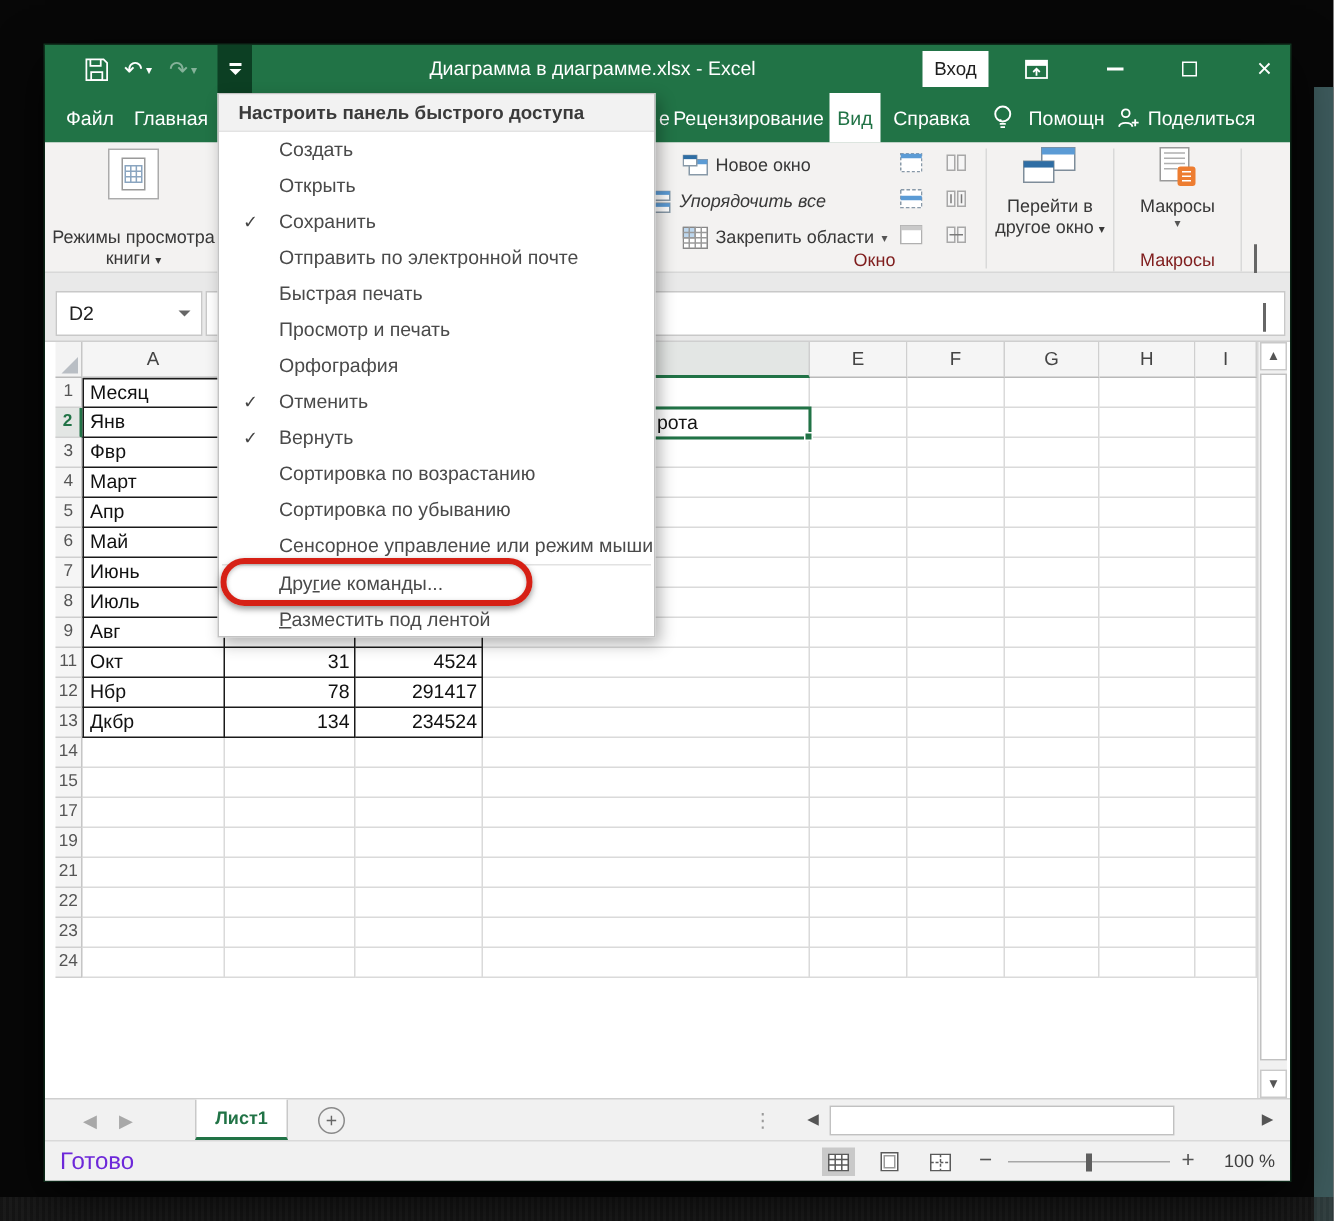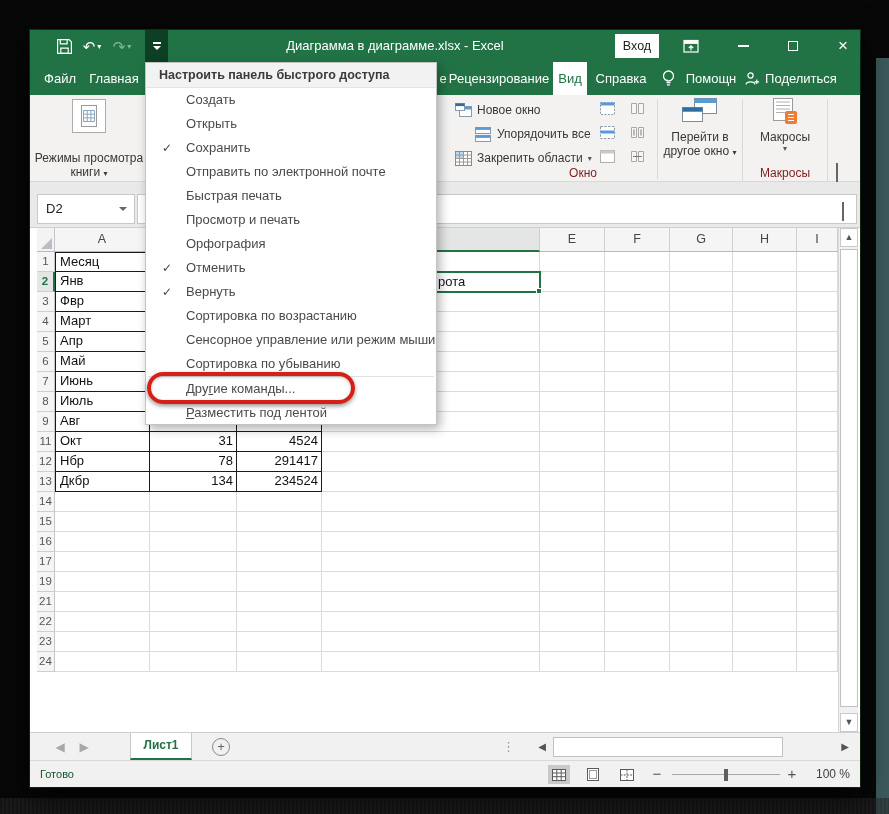--- a/index.html
+++ b/index.html
@@ -65,21 +65,21 @@
   
   .tabbar { position:absolute; left:0; top:702px; width:830px; height:28px; background:#f1f1f1; border-top:1px solid #cfcfcf; }
   .navarr { position:absolute; top:0; width:20px; height:28px; text-align:center; line-height:28px; color:#a8a8a8; font-size:12px; }
   .sheettab { position:absolute; left:100px; top:0; width:62px; height:27px; background:#fff; border-left:1px solid #c9c9c9; border-right:1px solid #c9c9c9; border-bottom:2px solid #217346; color:#217346; font-weight:bold; font-size:12px; text-align:center; line-height:25px; }
   .addsheet { position:absolute; left:182px; top:5px; width:18px; height:18px; border:1px solid #8a8a8a; border-radius:50%; color:#666; font-size:13px; text-align:center; line-height:16px; }
   .dots { position:absolute; left:472px; top:1px; color:#9a9a9a; font-size:13px; line-height:26px; }
   .hthumb { position:absolute; left:523px; top:4px; width:230px; height:20px; background:#fff; border:1px solid #c1c1c1; }
   .harr { position:absolute; top:4px; width:18px; height:20px; color:#555; font-size:10px; text-align:center; line-height:20px; }
   
   .statusbar { position:absolute; left:0; top:730px; width:830px; height:27px; background:#f1f1f1; border-top:1px solid #d9d9d9; }
-  .stattext { position:absolute; left:10px; top:0; height:27px; line-height:27px; font-size:11px; color:#14532d; }
+  .stattext { position:absolute; left:10px; top:0; height:27px; line-height:27px; font-size:16px; color:#6d28d9; }
   .viewbtn { position:absolute; top:4px; width:22px; height:19px; display:flex; align-items:center; justify-content:center; }
   .viewbtn.active { background:#c9c9c9; }
   .zbtn { position:absolute; top:0; height:27px; line-height:26px; color:#555; font-size:15px; text-align:center; width:18px; }
   .ztrack { position:absolute; left:642px; top:13px; width:108px; height:1px; background:#a8a8a8; }
   .ztick { position:absolute; left:695px; top:9px; width:1px; height:9px; background:#a8a8a8; }
   .zthumb { position:absolute; left:694px; top:8px; width:4px; height:12px; background:#5f5f5f; }
   .zoomlabel { position:absolute; left:770px; top:0; width:50px; height:27px; line-height:27px; font-size:12px; color:#404040; text-align:right; }
   
   .qmenu { position:absolute; left:115px; top:32px; width:292px; height:363px; background:#fff; border:1px solid #c3c3c3; box-shadow:3px 4px 10px rgba(0,0,0,.3); z-index:40; }
   .qhead { height:25px; background:#f2f2f2; border-bottom:1px solid #e3e3e3; font-size:12.5px; font-weight:600; color:#3b3b3b; line-height:25px; padding-left:13px; white-space:nowrap; }
@@ -185,21 +185,21 @@
       <span>
         <svg width="17" height="15" viewBox="0 0 17 15">
             <rect x="4.5" y="3.5" width="12" height="10" fill="#fff" stroke="#8899a8"></rect>
             <rect x="4.5" y="3.5" width="12" height="3" fill="#5b9bd5"></rect>
             <rect x="0.5" y="0.5" width="9" height="7" fill="#fff" stroke="#8899a8"></rect>
             <rect x="0.5" y="0.5" width="9" height="2.6" fill="#2e6da4"></rect>
           </svg>
       </span>
       <span class="rlabel">Новое окно</span>
     </div>
-    <div class="rrow" style="left:445px;top:31px;">
+    <div class="rrow" style="left:401px;top:31px;font-style:italic;">
       <span>
         <svg width="17" height="15" viewBox="0 0 17 15">
             <rect x="0.5" y="0.5" width="15" height="6" fill="#fff" stroke="#8899a8"></rect>
             <rect x="0.5" y="0.5" width="15" height="2.4" fill="#5b9bd5"></rect>
             <rect x="0.5" y="8.5" width="15" height="6" fill="#fff" stroke="#8899a8"></rect>
             <rect x="0.5" y="8.5" width="15" height="2.4" fill="#5b9bd5"></rect>
           </svg>
       </span>
       <span class="rlabel">Упорядочить все</span>
     </div>
@@ -474,32 +474,20 @@
           <div class="gcell" style="width: 87px;"></div>
           <div class="gcell" style="width: 85px;"></div>
           <div class="gcell" style="width: 218px;"></div>
           <div class="gcell" style="width: 65px;"></div>
           <div class="gcell" style="width: 65px;"></div>
           <div class="gcell" style="width: 63px;"></div>
           <div class="gcell" style="width: 64px;"></div>
           <div class="gcell" style="width: 41px;"></div>
         </div>
         <div class="grow">
-          <div class="rowh">16</div>
-          <div class="gcell" style="width: 95px;"></div>
-          <div class="gcell" style="width: 87px;"></div>
-          <div class="gcell" style="width: 85px;"></div>
-          <div class="gcell" style="width: 218px;"></div>
-          <div class="gcell" style="width: 65px;"></div>
-          <div class="gcell" style="width: 65px;"></div>
-          <div class="gcell" style="width: 63px;"></div>
-          <div class="gcell" style="width: 64px;"></div>
-          <div class="gcell" style="width: 41px;"></div>
-        </div>
-        <div class="grow">
           <div class="rowh">17</div>
           <div class="gcell" style="width: 95px;"></div>
           <div class="gcell" style="width: 87px;"></div>
           <div class="gcell" style="width: 85px;"></div>
           <div class="gcell" style="width: 218px;"></div>
           <div class="gcell" style="width: 65px;"></div>
           <div class="gcell" style="width: 65px;"></div>
           <div class="gcell" style="width: 63px;"></div>
           <div class="gcell" style="width: 64px;"></div>
           <div class="gcell" style="width: 41px;"></div>
@@ -652,25 +640,25 @@
     <div class="mi">
         <span class="chk">✓</span>
         <span class="milabel">Вернуть</span>
       </div>
     <div class="mi">
         <span class="chk"></span>
         <span class="milabel">Сортировка по возрастанию</span>
       </div>
     <div class="mi">
         <span class="chk"></span>
+        <span class="milabel">Сортировка по убыванию</span>
+      </div>
+    <div class="mi">
+        <span class="chk"></span>
         <span class="milabel">Сенсорное управление или режим мыши</span>
-      </div>
-    <div class="mi">
-        <span class="chk"></span>
-        <span class="milabel">Сортировка по убыванию</span>
       </div>
     <div class="msep"></div>
     <div class="mi">
       <span class="chk"></span>
       <span class="milabel"><span>Дру</span><span class="accel">г</span><span>ие команды...</span></span>
     </div>
     <div class="mi">
       <span class="chk"></span>
       <span class="milabel"><span></span><span class="accel">Р</span><span>азместить под лентой</span></span>
     </div>

